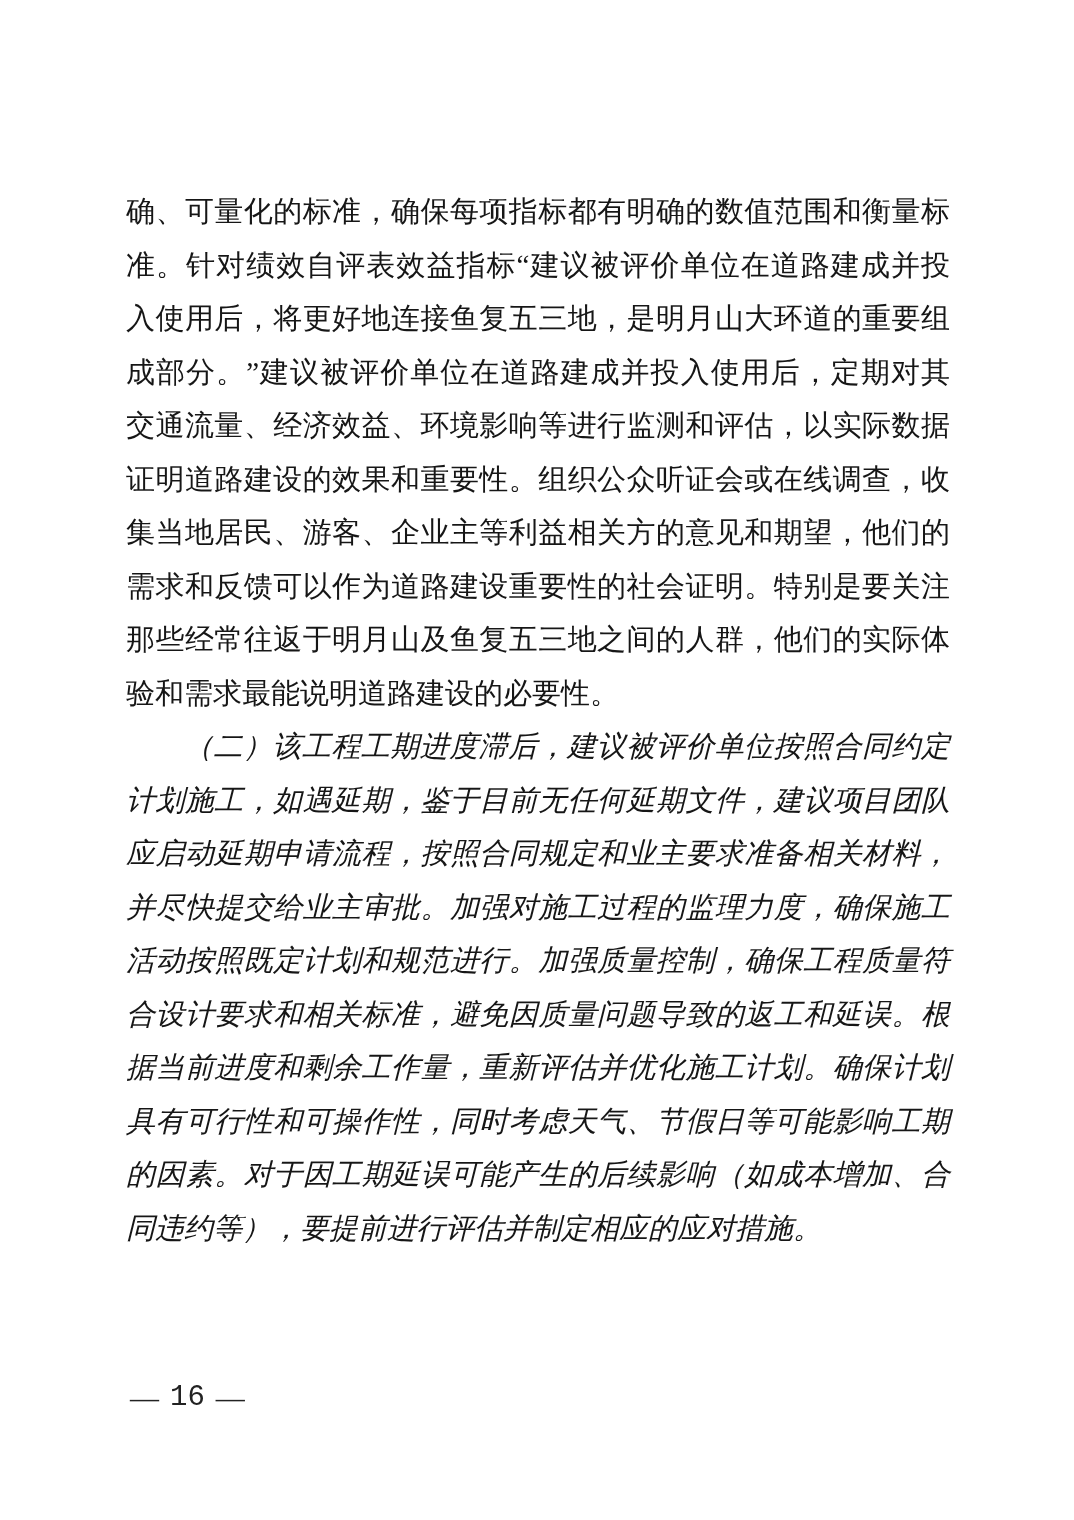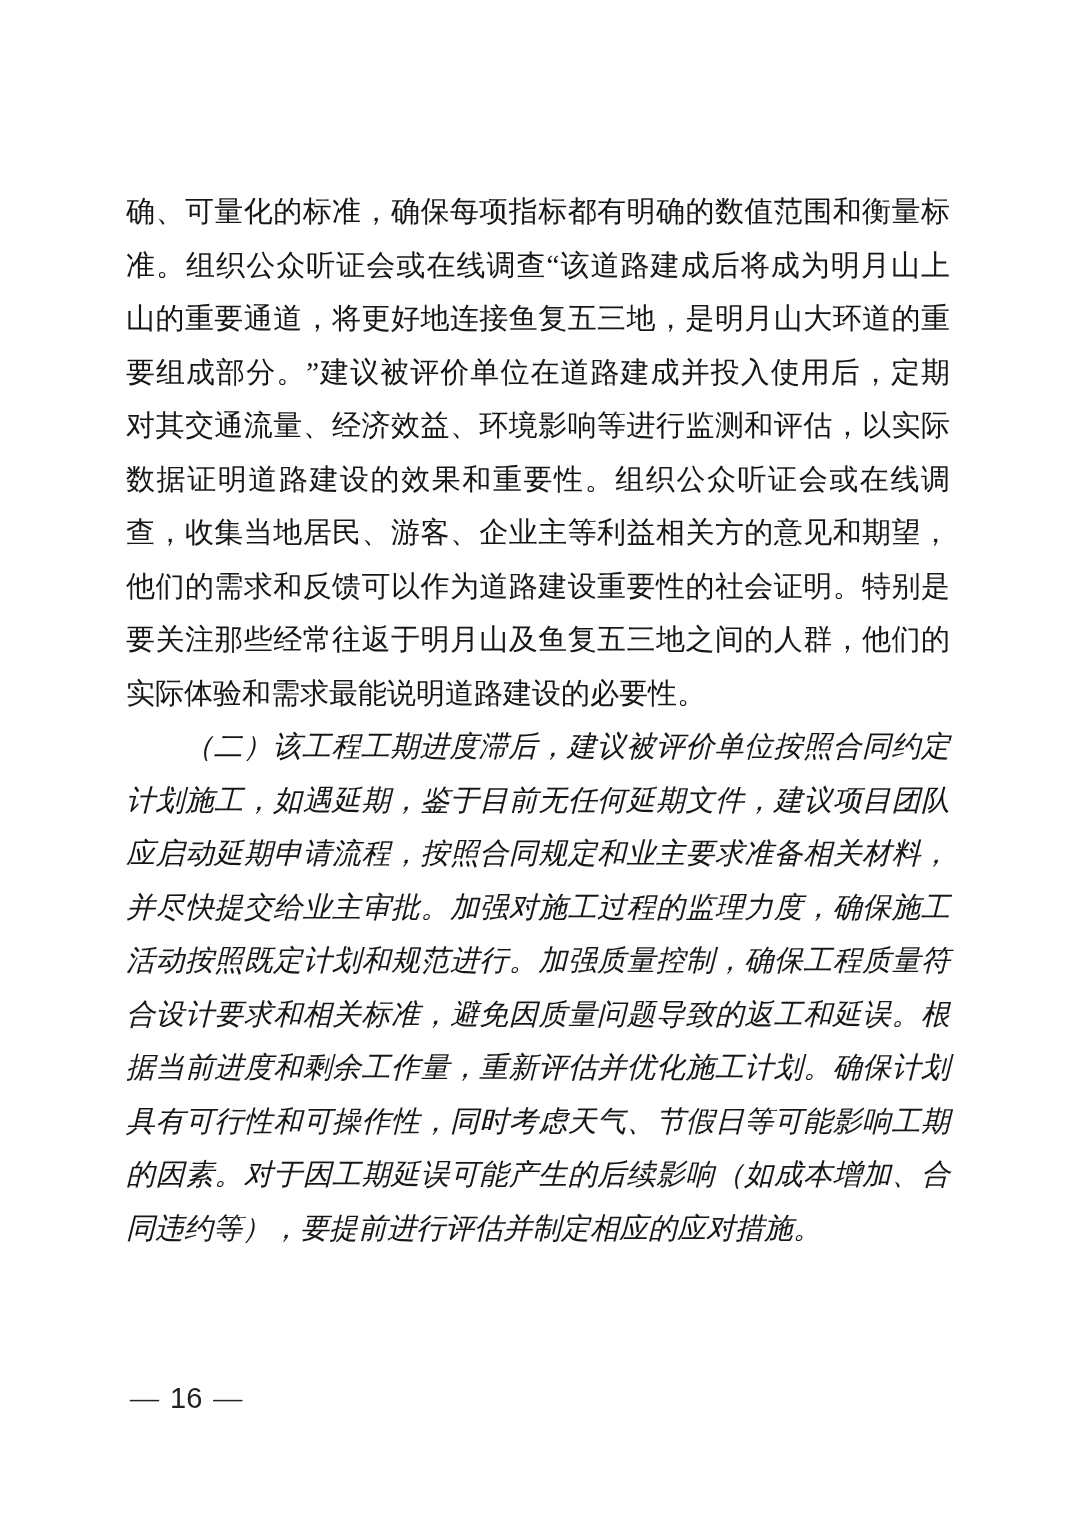--- a/index.html
+++ b/index.html
@@ -52,30 +52,30 @@
     align-items: center;
     gap: 11px;
     font-size: 29px;
     line-height: 34px;
     color: #222222;
   }
   .page-footer .dash {
     letter-spacing: 0;
   }
   .page-footer .num {
-    font-family: Liberation Sans, sans-serif;
+    font-family: Liberation Mono, monospace;
   }
 </style>
 </head>
 <body>
 
 <div class="doc-page">
 
   <div class="body-text">
-    <p class="para">确、可量化的标准，确保每项指标都有明确的数值范围和衡量标准。组织公众听证会或在线调查“该道路建成后将成为明月山上山的重要通道，将更好地连接鱼复五三地，是明月山大环道的重要组成部分。”建议被评价单位在道路建成并投入使用后，定期对其交通流量、经济效益、环境影响等进行监测和评估，以实际数据证明道路建设的效果和重要性。组织公众听证会或在线调查，收集当地居民、游客、企业主等利益相关方的意见和期望，他们的需求和反馈可以作为道路建设重要性的社会证明。特别是要关注那些经常往返于明月山及鱼复五三地之间的人群，他们的实际体验和需求最能说明道路建设的必要性。</p>
+    <p class="para">确、可量化的标准，确保每项指标都有明确的数值范围和衡量标准。针对绩效自评表效益指标“建议被评价单位在道路建成并投入使用后，将更好地连接鱼复五三地，是明月山大环道的重要组成部分。”建议被评价单位在道路建成并投入使用后，定期对其交通流量、经济效益、环境影响等进行监测和评估，以实际数据证明道路建设的效果和重要性。组织公众听证会或在线调查，收集当地居民、游客、企业主等利益相关方的意见和期望，他们的需求和反馈可以作为道路建设重要性的社会证明。特别是要关注那些经常往返于明月山及鱼复五三地之间的人群，他们的实际体验和需求最能说明道路建设的必要性。</p>
     <p class="para indented">（二）该工程工期进度滞后，建议被评价单位按照合同约定计划施工，如遇延期，鉴于目前无任何延期文件，建议项目团队应启动延期申请流程，按照合同规定和业主要求准备相关材料，并尽快提交给业主审批。加强对施工过程的监理力度，确保施工活动按照既定计划和规范进行。加强质量控制，确保工程质量符合设计要求和相关标准，避免因质量问题导致的返工和延误。根据当前进度和剩余工作量，重新评估并优化施工计划。确保计划具有可行性和可操作性，同时考虑天气、节假日等可能影响工期的因素。对于因工期延误可能产生的后续影响（如成本增加、合同违约等），要提前进行评估并制定相应的应对措施。</p>
   </div>
 
   <div class="page-footer">
     <span class="dash">—</span>
     <span class="num">16</span>
     <span class="dash">—</span>
   </div>
 
 </div>

